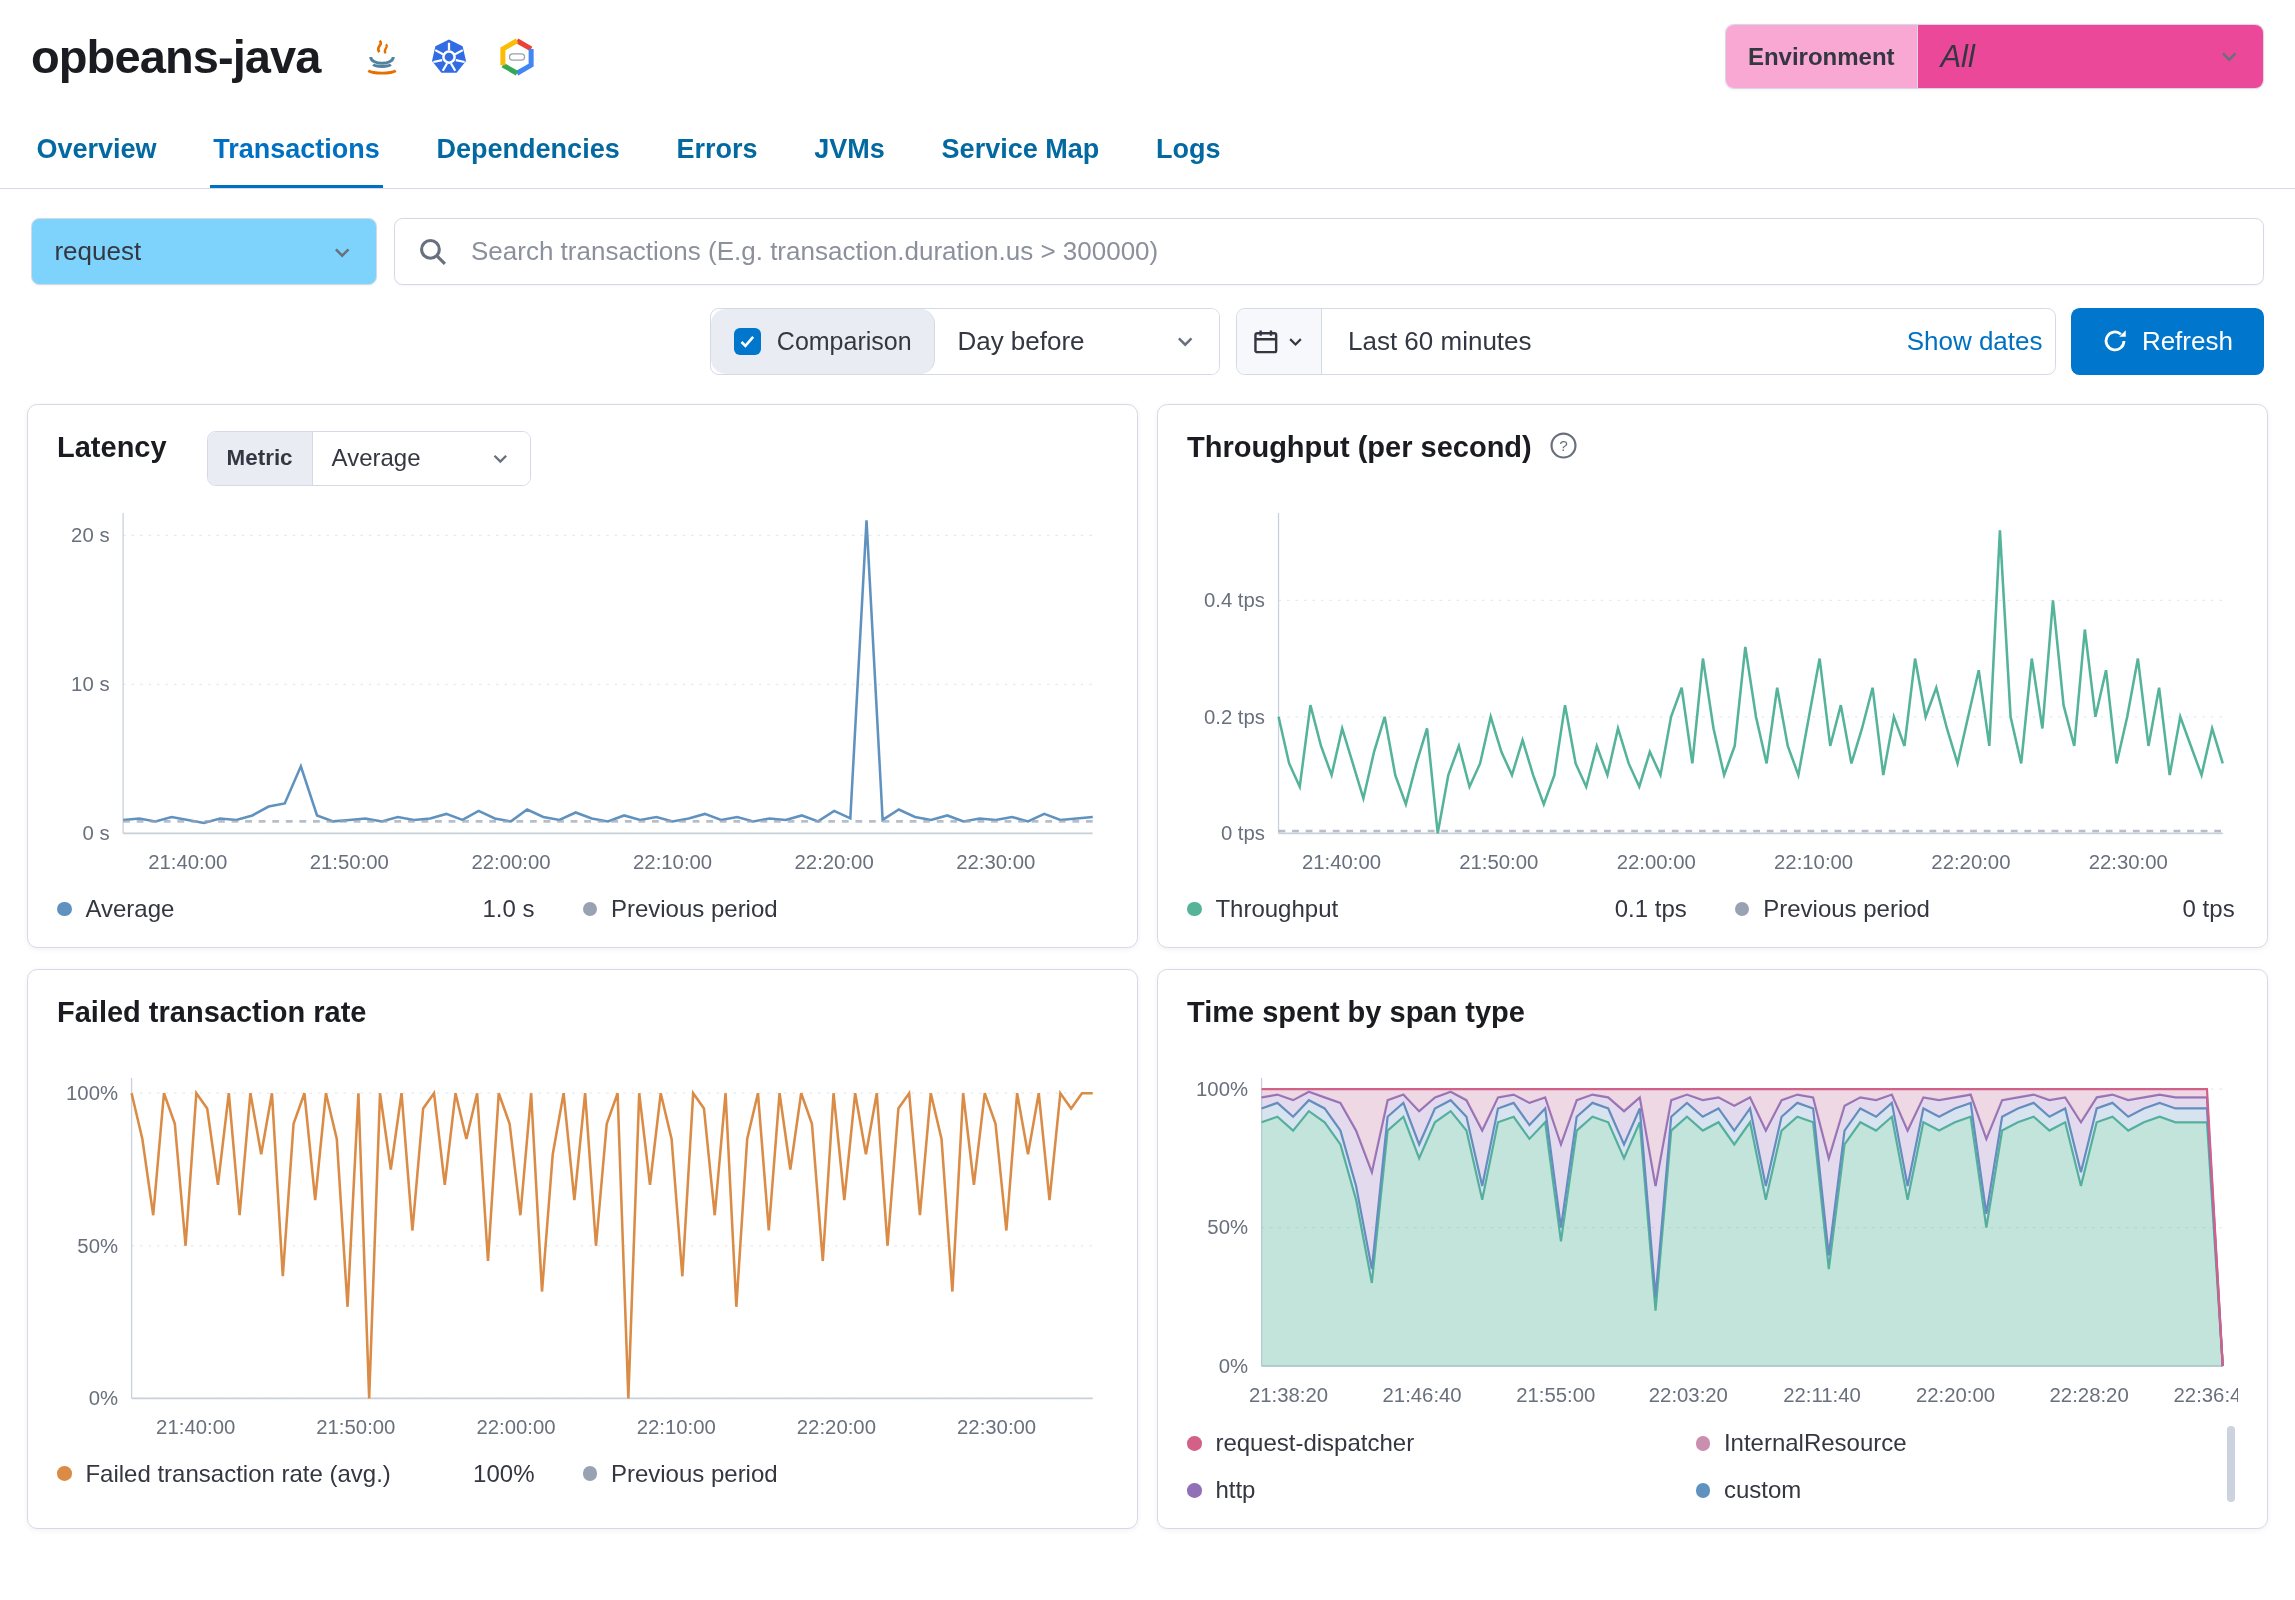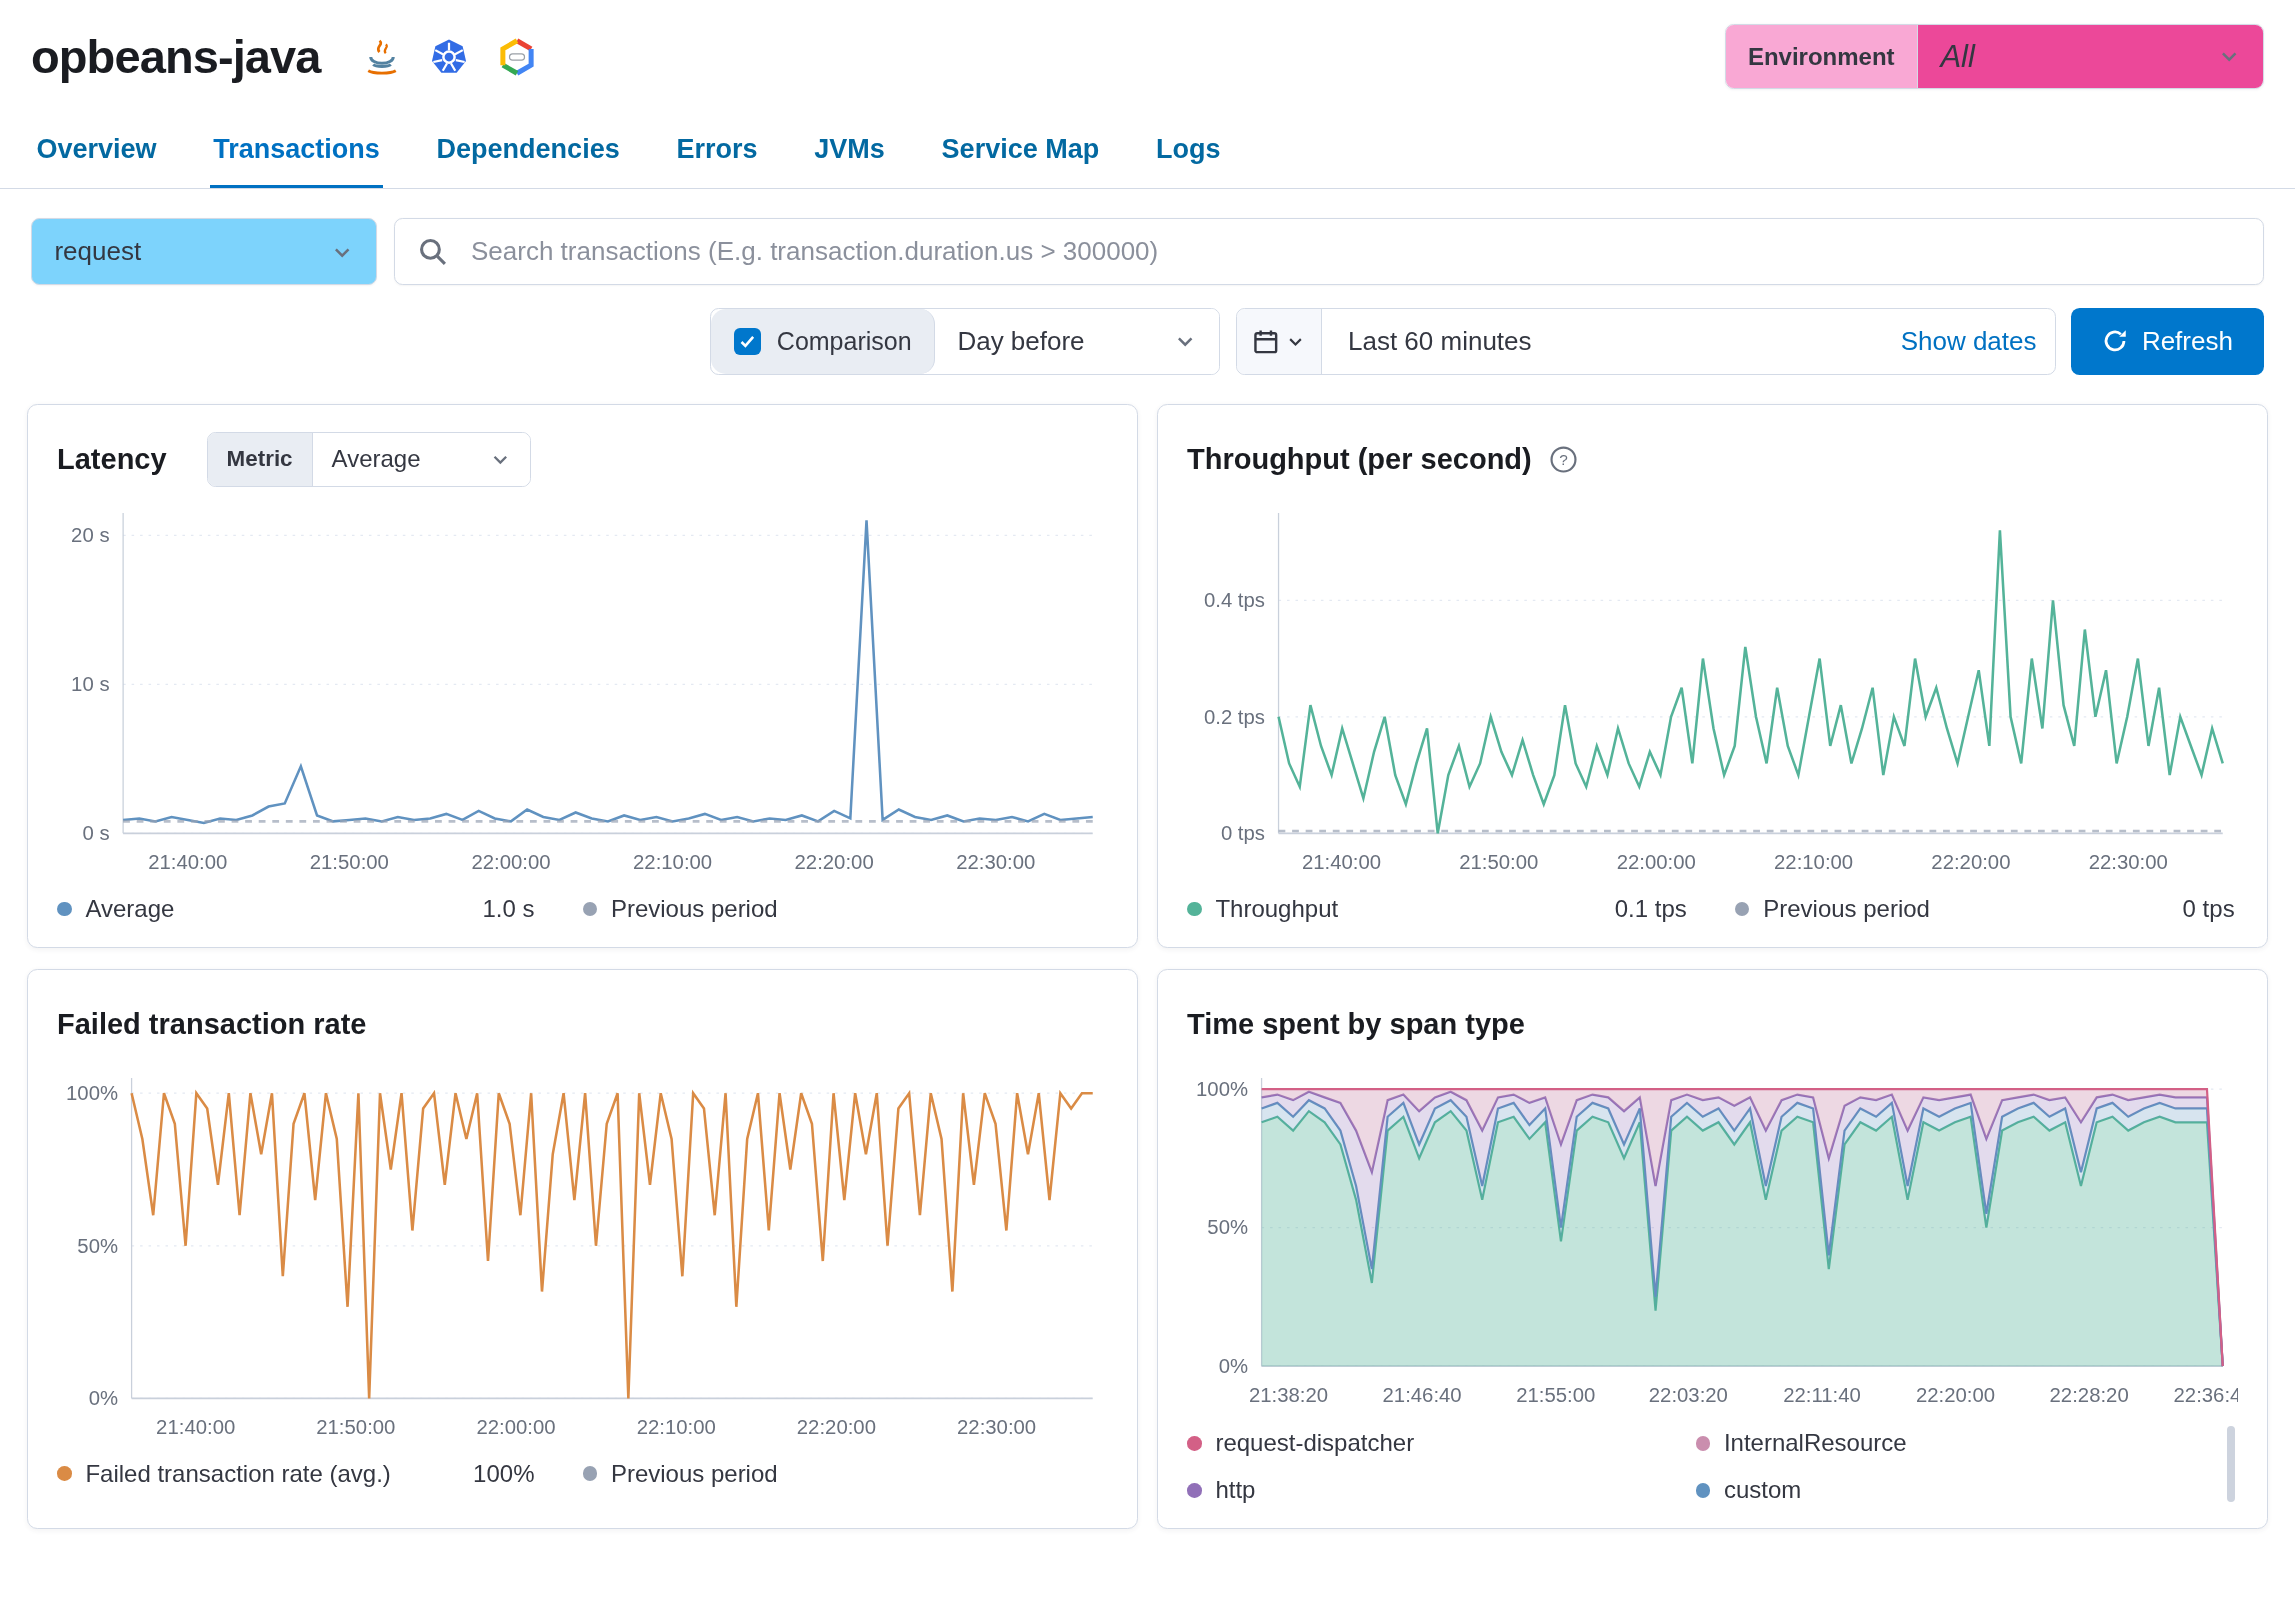--- a/index.html
+++ b/index.html
@@ -30,26 +30,26 @@
   
   .controls-row { display:flex; justify-content:flex-end; align-items:center; gap:15.5px; padding:22.4px 31px 29px 31px; }
   .comparison { display:flex; height:67px; border:0.9px solid #D3DAE6; border-radius:8.6px; overflow:hidden; background:#fff; }
   .comparison-left { display:flex; gap:15.5px; align-items:center; background:#E9EDF3; padding:0 22.4px; font-size:25px; border-right:0.9px solid #D3DAE6;border-radius:15px; }
   .checkbox { width:27.6px; height:27.6px; border-radius:6px; background:#0077CC; display:flex; align-items:center; justify-content:center; cursor:pointer; flex:none; }
   .checkbox svg { width:20.7px; height:20.7px; }
   .comparison-select { display:flex; align-items:center; justify-content:space-between; width:284px; padding:0 22.4px; font-size:26px; background:#fff; cursor:pointer; }
   .datepicker { display:flex; align-items:center; width:820px; height:67px; border:0.9px solid #D3DAE6; border-radius:8.6px; background:#fff; }
   .cal-btn { display:flex; align-items:center; gap:6.9px; padding:0 15.5px; height:100%; border-right:0.9px solid #D3DAE6; background:#F6F8FC; border-radius:8.6px 0 0 8.6px; cursor:pointer; }
   .dp-text { padding:0 26px; font-size:26px; color:#343741; }
-  .show-dates { margin-left:auto; padding-right:18px; font-size:26px; color:#0071C2; font-weight:500; cursor:pointer; }
+  .show-dates { margin-left:auto; padding-right:12px; font-size:26px; color:#0071C2; font-weight:500; cursor:pointer; }
   .refresh-btn { display:flex; align-items:center; justify-content:center; gap:13.8px; width:193px; height:67px; background:#0077CC; border-radius:8.6px; color:#fff; font-size:26px; font-weight:500; border:none; cursor:pointer; font-family:inherit; }
   
   .grid { display:grid; grid-template-columns:1fr 1fr; gap:20.7px 19px; margin:0 27px; }
   .panel { border:0.9px solid #D3DAE6; border-radius:10.3px; padding:26px 29px 24px 29px; box-shadow:0 1.7px 5.2px rgba(52,55,65,.06); background:#fff; position:relative; }
-  .panel-head { display:flex; align-items:center; gap:40px; min-height:57px; }
+  .panel-head { display:flex; gap:40px; min-height:57px; }
   .panel-title { font-size:29px; font-weight:700; color:#1a1c21; margin:0; }
   .help-icon { width:29px; height:29px; margin-left:-22.4px; cursor:pointer; }
   .metric-ctl { display:flex; height:55px; border:0.9px solid #D3DAE6; border-radius:8.6px; overflow:hidden; }
   .metric-label { background:#E9EDF3; padding:0 19px; display:flex; align-items:center; font-size:22.4px; font-weight:600; border-right:0.9px solid #D3DAE6; }
   .metric-value { display:flex; align-items:center; justify-content:space-between; padding:0 19px; font-size:24px; width:217px; cursor:pointer; background:#fff; }
   .chart { width:100%; display:block; margin-top:8.6px; }
   .tick { font-size:24px; fill:#69707D; }
   .legend { display:flex; margin-top:17px; }
   .legend-col { flex:1; display:flex; align-items:center; gap:13.8px; font-size:24px; color:#343741; padding-right:48px; cursor:pointer; }
   .legend-value { margin-left:auto; }

